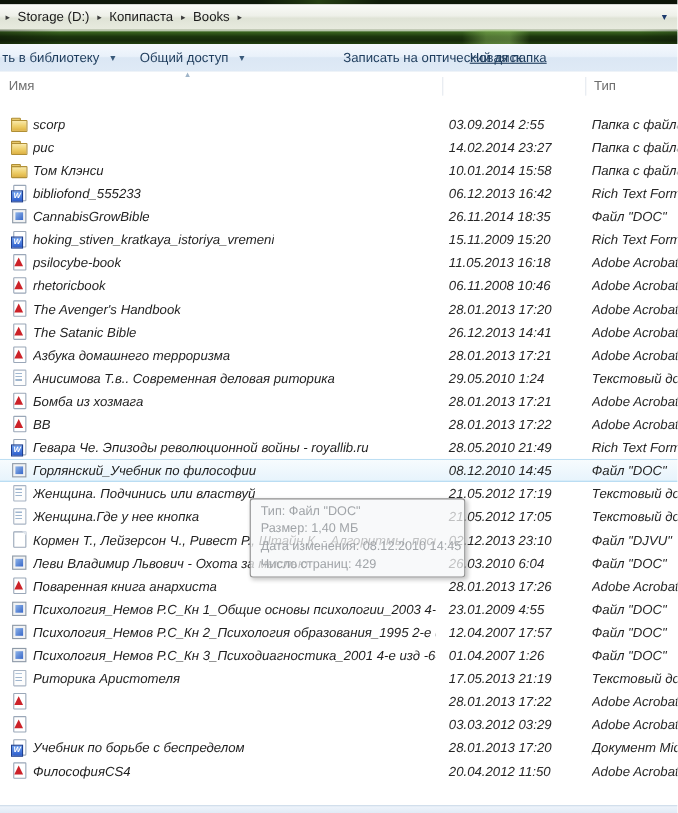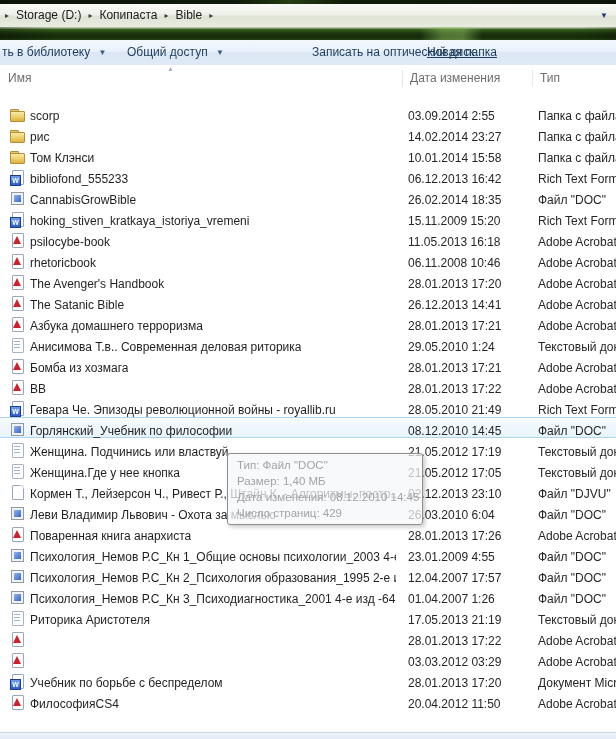--- a/index.html
+++ b/index.html
@@ -42,21 +42,21 @@
   
   .content{position:absolute;left:0;top:65px;width:616px;height:667px;background:#fff;}
   .header-row{position:relative;height:27px;}
   .col-h{position:absolute;top:0;line-height:27px;color:#6e6e6e;cursor:default;}
   .col-h-name{left:8px;} .col-h-date{left:410px;} .col-h-type{left:540px;}
   .col-sep{position:absolute;top:5px;width:1px;height:17px;background:#e4e9ef;}
   .sep-1{left:402px;} .sep-2{left:532px;}
   .sort-glyph{position:absolute;left:167px;top:0px;font-size:7px;color:#9fb4c8;line-height:8px;}
   
   .file-list{padding-top:10px;}
-  .row{position:relative;height:21px;display:flex;align-items:flex-end;cursor:default;}
+  .row{position:relative;height:21px;display:flex;align-items:center;cursor:default;font-style:italic;}
   .row.selected{
     background:linear-gradient(180deg,#f8fcfe,#e6f3fc);
     box-shadow:inset 0 1px 0 0 #abd5f0, inset 0 -1px 0 0 #abd5f0;
   }
   .fname{margin-left:4px;color:#1f1f1f;white-space:nowrap;overflow:hidden;max-width:366px;}
   .fdate{position:absolute;left:408px;width:122px;color:#262626;white-space:nowrap;}
   .ftype{position:absolute;left:538px;right:0;color:#262626;white-space:nowrap;overflow:hidden;}
   
   .icon{position:relative;flex:0 0 16px;width:16px;height:16px;margin-left:10px;}
   .icon.folder::before{content:"";position:absolute;left:0;top:2px;width:7px;height:4px;
@@ -98,21 +98,21 @@
 <body>
 
 <div class="desktop-strip"></div>
 
 <div class="address-bar">
   <span class="crumb-arrow">▸</span>
   <span class="crumb-item">Storage (D:)</span>
   <span class="crumb-arrow">▸</span>
   <span class="crumb-item">Копипаста</span>
   <span class="crumb-arrow">▸</span>
-  <span class="crumb-item">Bible</span>
+  <span class="crumb-item">Books</span>
   <span class="crumb-arrow">▸</span>
   <span class="addr-dropdown">▼</span>
 </div>
 
 <div class="glass-band"></div>
 
 <div class="toolbar">
   <span class="tb-item tb-1">
     <span>Общий доступ</span>
     <span class="dd">▼</span>
@@ -127,21 +127,20 @@
   <span class="tb-item tb-3">
     <span>Новая папка</span>
   </span>
 </div>
 
 <div class="content">
   <div class="header-row">
     <span class="sort-glyph">▲</span>
     <span class="col-h col-h-name">Имя</span>
     <span class="col-sep sep-1"></span>
-    <span class="col-h col-h-date">Дата изменения</span>
     <span class="col-sep sep-2"></span>
     <span class="col-h col-h-type">Тип</span>
   </div>
   <div class="file-list">
       <div class="row">
         <span class="icon folder"></span>
         <span class="fname">scorp</span>
         <span class="fdate">03.09.2014 2:55</span>
         <span class="ftype">Папка с файла</span>
       </div>
@@ -159,21 +158,21 @@
       </div>
       <div class="row">
         <span class="icon word"></span>
         <span class="fname">bibliofond_555233</span>
         <span class="fdate">06.12.2013 16:42</span>
         <span class="ftype">Rich Text Forma</span>
       </div>
       <div class="row">
         <span class="icon docblue"></span>
         <span class="fname">CannabisGrowBible</span>
-        <span class="fdate">26.02.2014 18:35</span>
+        <span class="fdate">26.11.2014 18:35</span>
         <span class="ftype">Файл "DOC"</span>
       </div>
       <div class="row">
         <span class="icon word"></span>
         <span class="fname">hoking_stiven_kratkaya_istoriya_vremeni</span>
         <span class="fdate">15.11.2009 15:20</span>
         <span class="ftype">Rich Text Forma</span>
       </div>
       <div class="row">
         <span class="icon pdf"></span>

